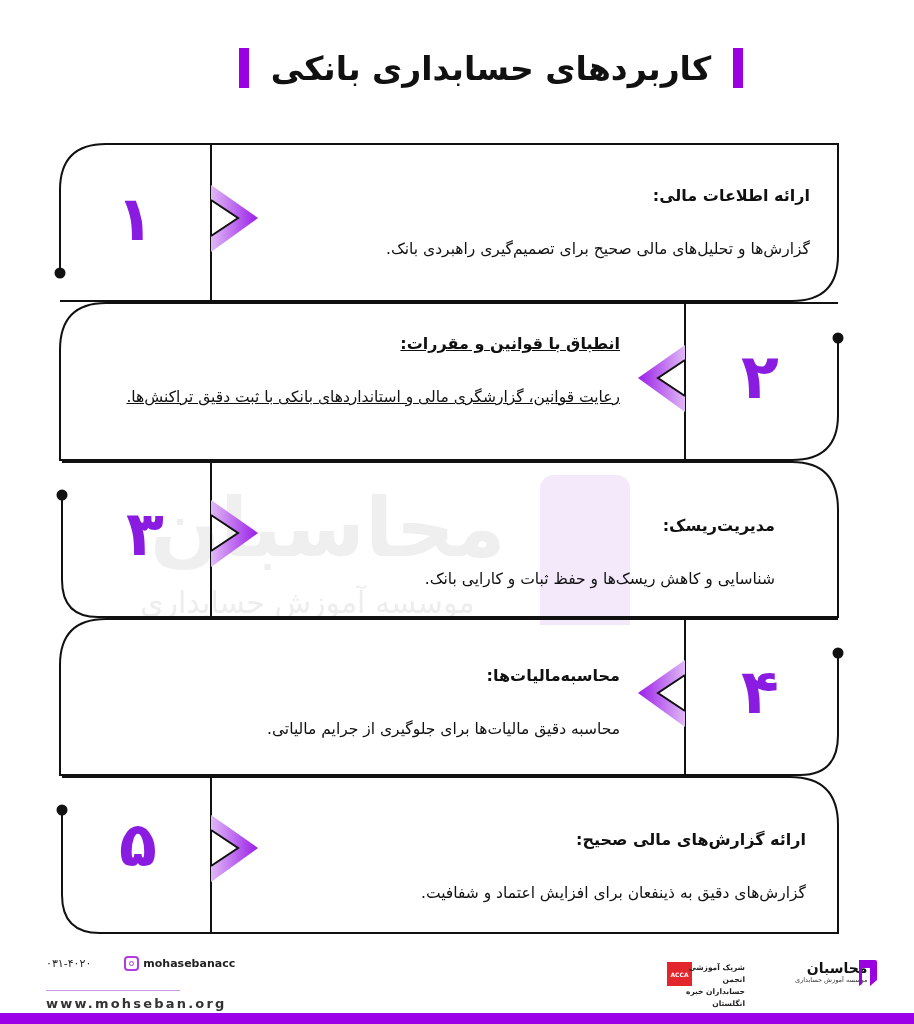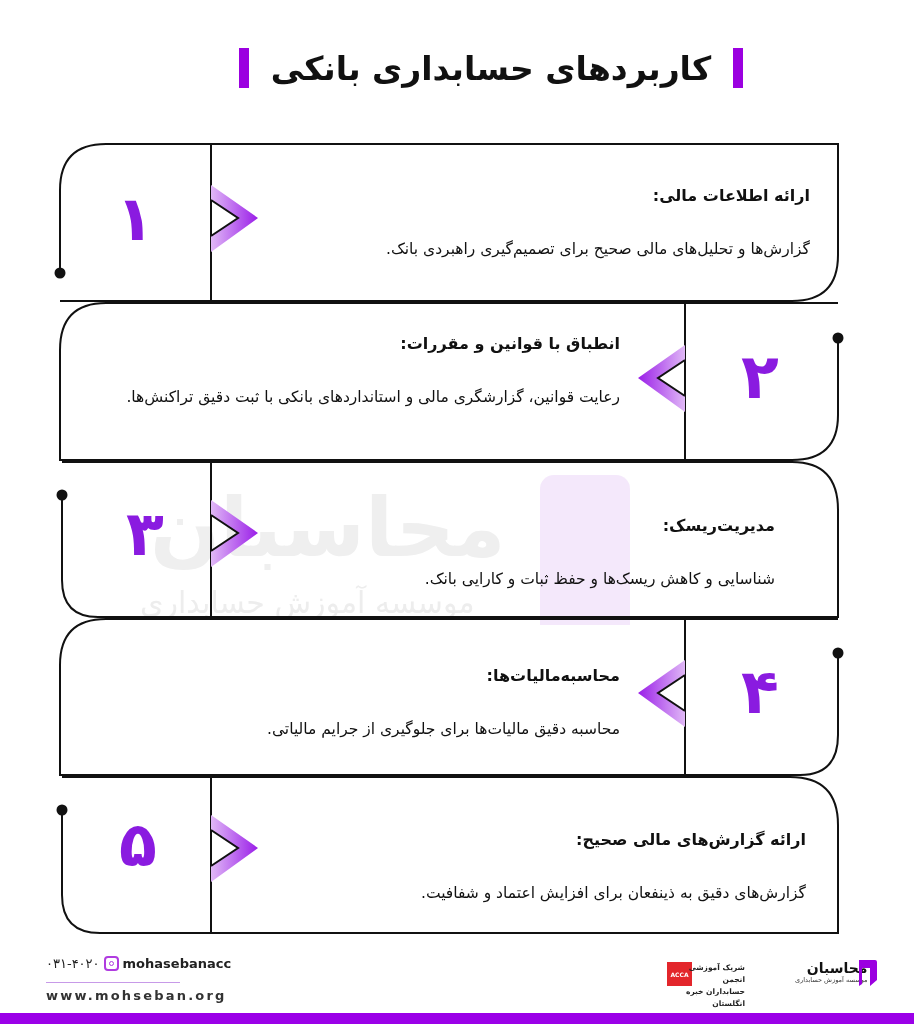--- a/index.html
+++ b/index.html
@@ -9,21 +9,21 @@
   .title-wrap { left:0; top:40px; width:914px; height:56px; display:flex; justify-content:center; align-items:center; gap:22px;padding-left:34px; }
   .title-bar { width:10px; height:40px; background:#9b00e0; }
   .title { font-size:33px; font-weight:bold; direction:rtl; color:#111; letter-spacing:0.5px; }
   svg.frame { position:absolute; left:0; top:0; }
   .num { font-size:62px; font-weight:bold; color:#8a1be0; text-align:center; width:100px; }
   .card-text { direction:rtl; text-align:right; }
   .card-head { font-size:16px; font-weight:bold; color:#111; margin-bottom:14px; }
   .card-body { font-size:15.5px; color:#111; line-height:33px;margin-top:28px; }
   .wm { color:#f0f0f0; font-weight:bold; }
   .footer-left { left:46px; top:956px; width:134px; }
-  .social-row { display:flex; align-items:center; justify-content:space-between; font-size:13px; color:#222; padding-bottom:11px; border-bottom:1px solid #c79ae8; }
+  .social-row { display:flex; align-items:center; justify-content:space-between; font-size:11px; color:#222; padding-bottom:19px; border-bottom:1px solid #c79ae8;gap:29px; }
   .ig { width:11px; height:11px; border:2px solid #b03be0; border-radius:4px; position:relative; display:inline-block; margin:0 4px; }
   .ig::after { content:""; position:absolute; left:3px; top:3px; width:5px; height:5px; border:1.5px solid #b03be0; border-radius:50%; box-sizing:border-box; }
   .web { font-size:13px; font-weight:bold; letter-spacing:2.2px; color:#333; margin-top:5px; }
   .bottom-bar { left:0; top:1013px; width:914px; height:11px; background:#9b00e8; }
   .acca { left:667px; top:962px; width:25px; height:24px; background:#e3262b; color:#fff; font-size:6px; font-weight:bold; display:flex; align-items:center; justify-content:center; }
   .acca-text { left:675px; top:962px; width:70px; direction:rtl; text-align:right; font-size:7.5px; line-height:12px; color:#222; font-weight:bold; }
   .brand-text { left:795px; top:960px; direction:rtl; text-align:right; }
   .brand-name { font-size:14px; font-weight:bold; color:#111; }
   .brand-sub { font-size:6.5px; color:#333; }
   .brand-logo { left:856px; top:958px; width:22px; height:30px; }
@@ -95,21 +95,21 @@
   </g>
 </svg>
 
 <div class="abs num" style="left:85px; top:182px;">۱</div>
 <div class="abs card-text" style="left:270px; top:186px; width:540px;">
   <div class="card-head">ارائه اطلاعات مالی:</div>
   <div class="card-body">گزارش‌ها و تحلیل‌های مالی صحیح برای تصمیم‌گیری راهبردی بانک.</div>
 </div>
 
 <div class="abs num" style="left:710px; top:340px;">۲</div>
-<div class="abs card-text" style="left:95px; top:334px; width:525px;">
+<div class="abs card-text" style="left:95px; top:334px; width:525px;text-decoration:underline;">
   <div class="card-head">انطباق با قوانین و مقررات:</div>
   <div class="card-body">رعایت قوانین، گزارشگری مالی و استانداردهای بانکی با ثبت دقیق تراکنش‌ها.</div>
 </div>
 
 <div class="abs num" style="left:95px; top:497px;">۳</div>
 <div class="abs card-text" style="left:270px; top:516px; width:505px;">
   <div class="card-head">مدیریت‌ریسک:</div>
   <div class="card-body">شناسایی و کاهش ریسک‌ها و حفظ ثبات و کارایی بانک.</div>
 </div>
 

